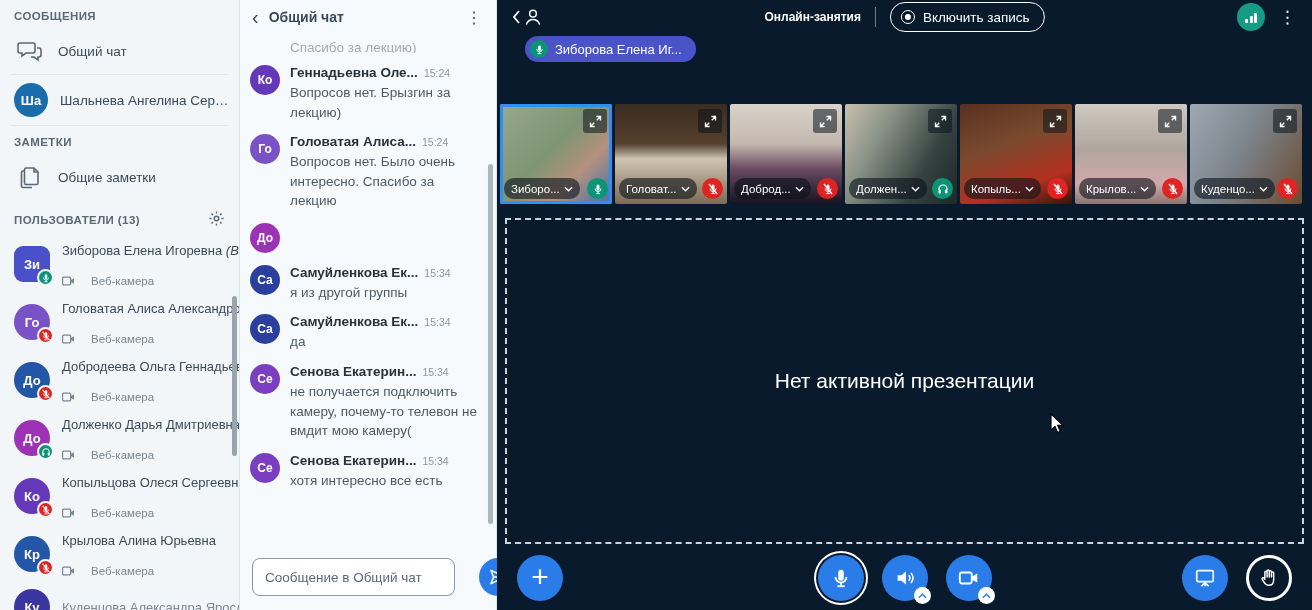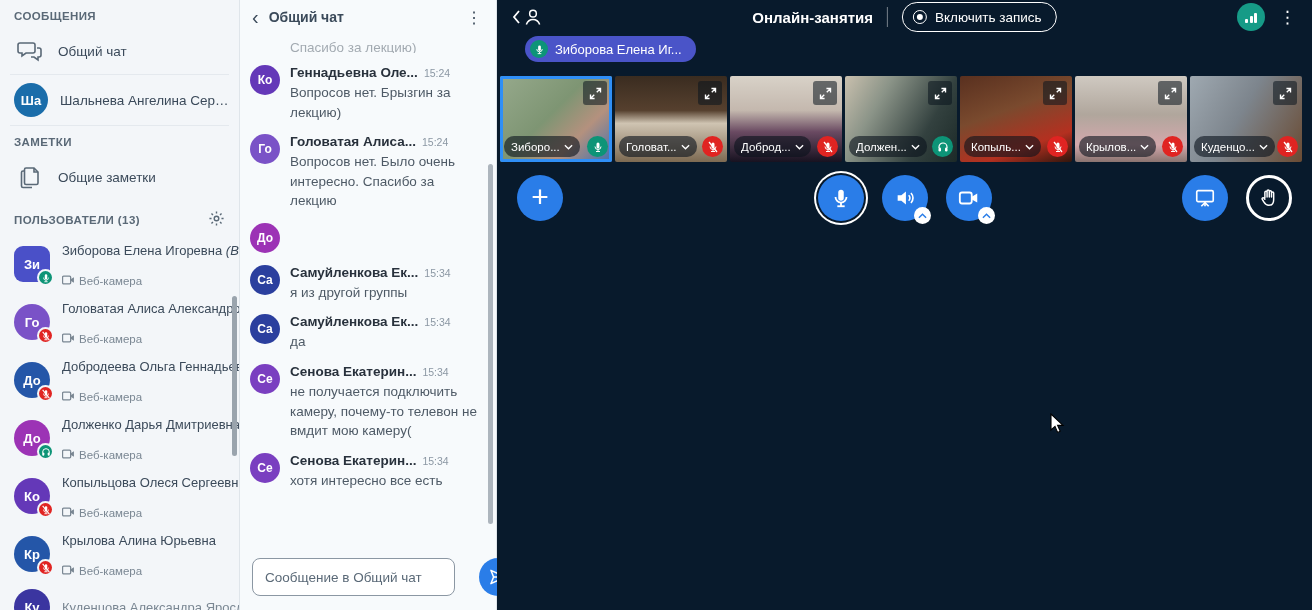--- a/index.html
+++ b/index.html
@@ -12,21 +12,21 @@
   .side-row { display:flex; align-items:center; gap:12px; padding:8px 8px 8px 14px; min-height:46px; cursor:pointer; }
   .side-row .icon-box { width:32px; display:flex; justify-content:center; color:#5a6977; flex:none; }
   .side-row .lbl { font-size:13.5px; color:#3b4a5a; white-space:nowrap; overflow:hidden; text-overflow:ellipsis; }
   .divider { height:1px; background:#e4e9ee; margin:0 10px; }
   .avatar { width:34px; height:34px; border-radius:50%; color:#fff; font-size:13px; font-weight:bold; display:flex; align-items:center; justify-content:center; flex:none; position:relative; }
   .user-row { display:flex; align-items:center; gap:12px; padding:6px 8px 6px 14px; min-height:50px; cursor:pointer; }
   .user-row .avatar { width:36px; height:36px; }
   .avatar.squarish { border-radius:9px; }
   .u-name { font-size:13px; color:#3b4a5a; white-space:nowrap; overflow:hidden; text-overflow:ellipsis; max-width:178px; }
   .u-name i { font-style:italic; }
-  .u-sub { font-size:11.5px; color:#7a8793; display:flex; align-items:flex-start; gap:4px; margin-top:16px; }
+  .u-sub { font-size:11.5px; color:#7a8793; display:flex; align-items:center; gap:16px; margin-top:16px; }
   .badge { position:absolute; right:-4px; bottom:-4px; width:17px; height:17px; border-radius:50%; border:2px solid #f3f6f9; display:flex; align-items:center; justify-content:center; }
   .badge svg { width:10px; height:10px; }
   .b-green { background:#0d9477; }
   .b-red { background:#e02422; }
   .gear { color:#5a6977; margin-right:14px; cursor:pointer; }
   .scrollbar-side { position:absolute; right:2px; top:296px; width:5px; height:160px; border-radius:3px; background:#9aa4ad; }
 
   
   .chat { width:257px; height:610px; background:#f7fafc; flex:none; position:relative; display:flex; flex-direction:column; border-right:1px solid #dfe5ea; }
   .chat-head { height:34px; display:flex; align-items:center; padding:0 10px; gap:8px; flex:none; }
@@ -46,37 +46,37 @@
   .chat-input-row { flex:none; display:flex; align-items:center; gap:24px; padding:10px 12px 14px 12px; }
   .chat-input { flex:1; height:38px; border:1px solid #8b97a3; border-radius:8px; background:#fff; font-size:13.5px; color:#3b4a5a; padding:0 12px; font-family:"Liberation Sans", sans-serif; }
   .chat-input::placeholder { color:#5a6977; opacity:1; }
   .send-btn { width:38px; height:38px; border-radius:50%; background:#2a7de8; border:none; display:flex; align-items:center; justify-content:center; cursor:pointer; flex:none; }
 
   
   .main { flex:1; background:#081a2c; position:relative; display:flex; flex-direction:column; }
   .topbar { height:34px; display:flex; align-items:center; padding:0 14px; position:relative; flex:none; }
   .left-toggle { display:flex; align-items:center; color:#fff; gap:2px; cursor:pointer; }
   .top-center { position:absolute; left:50%; top:0; transform:translateX(-50%); height:100%; display:flex; align-items:center; gap:14px; }
-  .room-title { color:#fff; font-size:15px; font-weight:bold; white-space:nowrap; }
+  .room-title { color:#fff; font-size:12px; font-weight:bold; white-space:nowrap; }
   .v-div { width:1px; height:20px; background:rgba(255,255,255,.45); }
   .record-btn { display:flex; align-items:center; gap:8px; border:1px solid #fff; border-radius:17px; height:30px; padding:0 14px 0 10px; color:#fff; font-size:13.5px; background:transparent; cursor:pointer; font-family:"Liberation Sans", sans-serif; }
   .rec-icon { width:14px; height:14px; border:1.5px solid #fff; border-radius:50%; display:flex; align-items:center; justify-content:center; }
   .rec-icon::after { content:""; width:6px; height:6px; background:#fff; border-radius:50%; }
   .top-right { margin-left:auto; display:flex; align-items:center; gap:12px; }
   .conn-btn { width:28px; height:28px; border-radius:50%; background:#169b87; display:flex; align-items:flex-end; justify-content:center; gap:1.5px; padding-bottom:8px; cursor:pointer; }
   .conn-btn i { display:block; width:3px; background:#fff; border-radius:1px; }
   .kebab-light { color:#fff; font-size:17px; cursor:pointer; padding:0 2px; }
 
   .talking-row { height:30px; display:flex; align-items:center; padding:0 28px; flex:none; }
   .talk-pill { display:flex; align-items:center; gap:7px; background:#4a54c8; border-radius:14px; height:26px; padding:0 14px 0 5px; cursor:pointer; }
   .talk-mic { width:18px; height:18px; border-radius:50%; background:#0d9477; display:flex; align-items:center; justify-content:center; }
   .talk-name { color:#fff; font-size:13px; white-space:nowrap; }
 
   .tiles { display:flex; gap:3px; padding:12px 3px 4px 3px; flex:none; }
-  .tile { width:112px; height:86px; position:relative; border-radius:2px; overflow:hidden; cursor:pointer; flex:none; }
+  .tile { width:112px; height:100px; position:relative; border-radius:2px; overflow:hidden; cursor:pointer; flex:none;margin-top:28px; }
   .tile.selected { outline:3px solid #2f8ff7; outline-offset:-3px; }
   .t1 { background:linear-gradient(135deg,#96a98c 0%,#7e9573 45%,#b4917e 70%,#3f6fb0 100%); }
   .t2 { background:linear-gradient(180deg,#3a2c20 0%,#56402e 40%,#cfc4b2 55%,#7d6a52 100%); }
   .t3 { background:linear-gradient(180deg,#d8d2c8 0%,#c4b8ae 40%,#6a4a62 65%,#171220 100%); }
   .t4 { background:linear-gradient(120deg,#c9c0ae 0%,#8b9488 30%,#33413f 70%,#1c2a28 100%); }
   .t5 { background:linear-gradient(160deg,#59301f 0%,#7a4a2e 40%,#b43020 75%,#30160d 100%); }
   .t6 { background:linear-gradient(180deg,#cfc9c1 0%,#b0a69c 45%,#d3a8ac 80%,#8a7470 100%); }
   .t7b { background:linear-gradient(120deg,#9fa9b1 0%,#7d858d 45%,#6a4b33 100%); }
   .fs-btn { position:absolute; top:5px; right:5px; width:24px; height:24px; background:rgba(10,20,30,.55); border-radius:3px; display:flex; align-items:center; justify-content:center; cursor:pointer; }
   .tile-label { position:absolute; left:4px; bottom:5px; display:flex; align-items:center; gap:4px; background:rgba(10,18,28,.6); border-radius:10px; height:21px; padding:0 7px; cursor:pointer; }
@@ -584,20 +584,23 @@
             </svg>
           </span>
         <span class="tile-badge b-red">
             <svg viewBox="0 0 24 24" style="color:#fff">
               <use href="#ic-mic-off"></use>
             </svg>
           </span>
       </div>
     </div>
 
+    <div class="stage">
+      <span class="stage-text">Нет активной презентации</span>
+    </div>
 
     <div class="bottombar">
       <button class="act-btn">
           <span class="plus-glyph">+</span>
         </button>
 
       <span class="center-acts">
         <button class="act-btn ringed">
           <svg width="22" height="22" viewBox="0 0 24 24" style="color:#fff">
               <use href="#ic-mic"></use>

